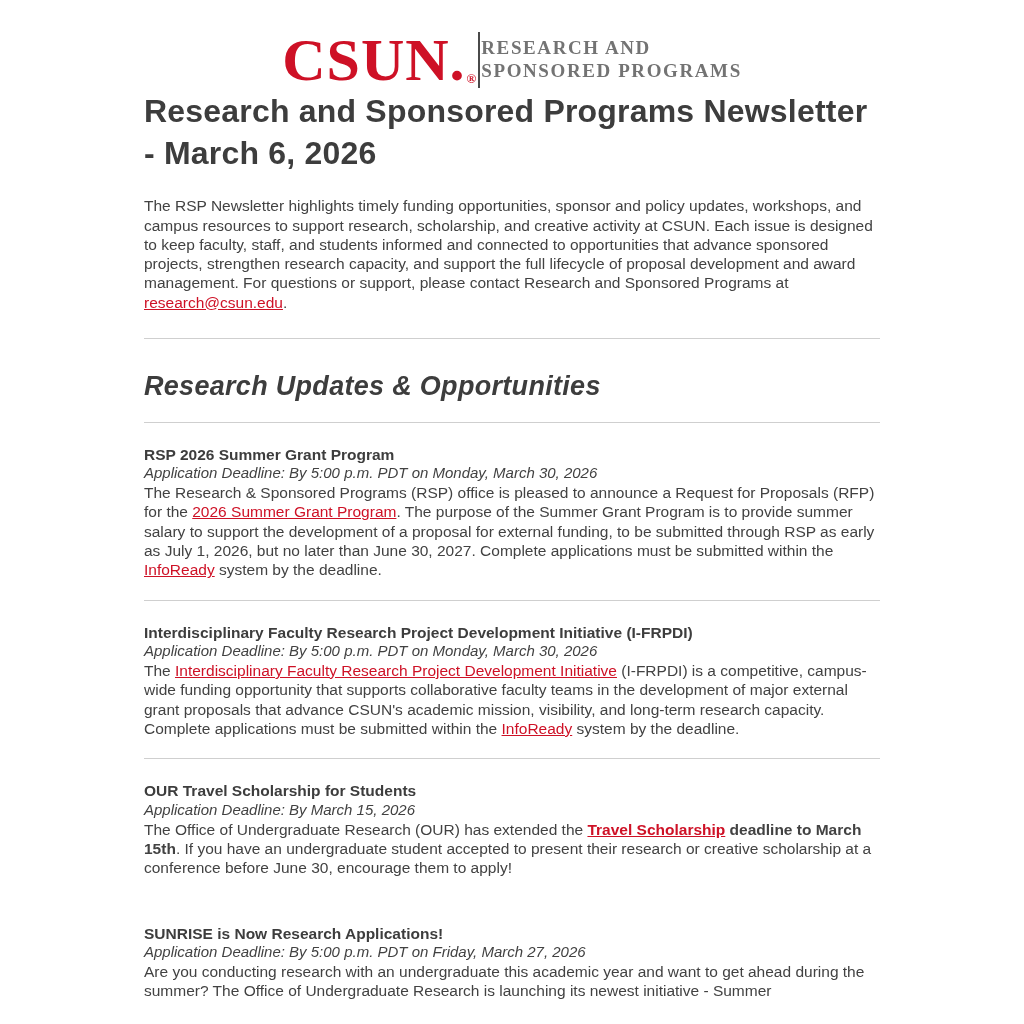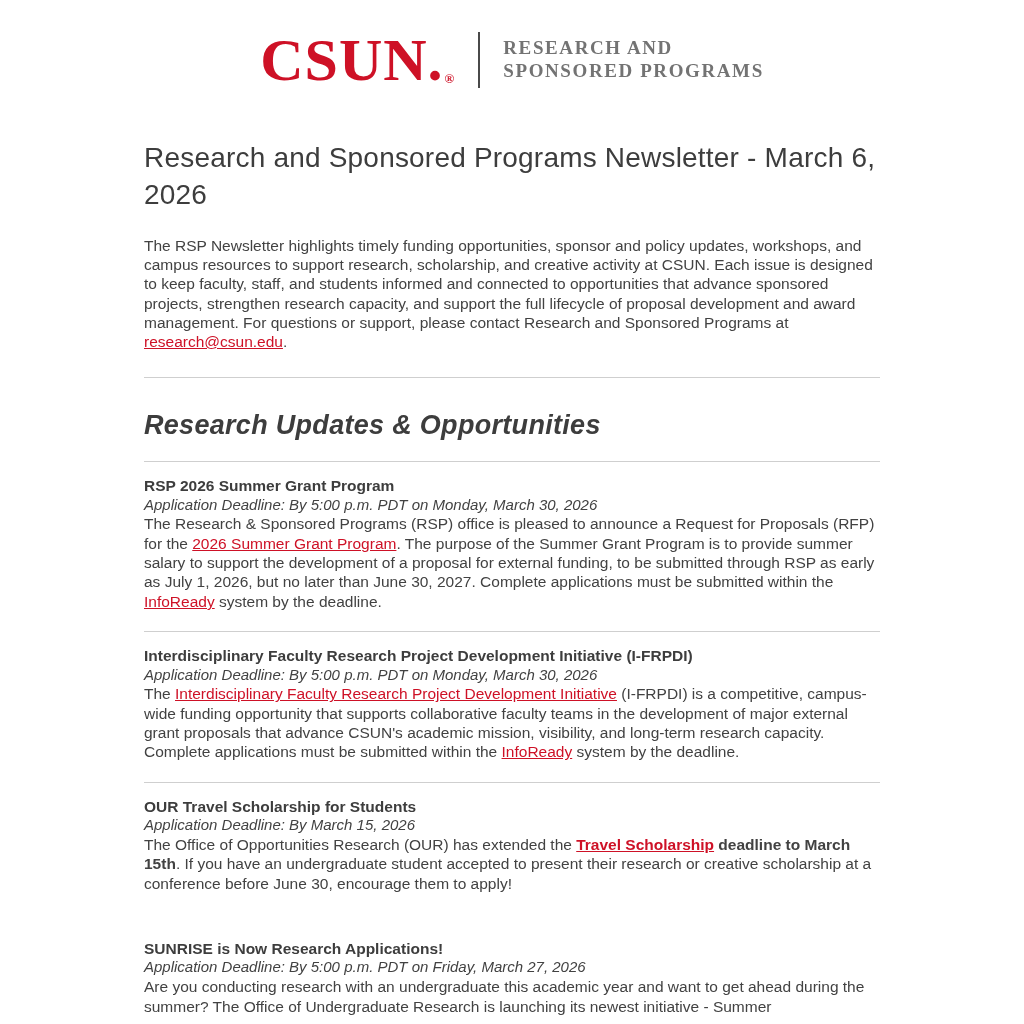--- a/index.html
+++ b/index.html
@@ -16,21 +16,21 @@
     width: 736px;
     margin: 0 auto;
     padding-top: 30px;
   }
 
   
   .masthead {
     display: flex;
     align-items: center;
     justify-content: center;
-    gap: 23px;
+    gap: 1px;
   }
   .logo {
     font-family: "Liberation Serif", serif;
     font-weight: bold;
     color: #ce1126;
     font-size: 60px;
     line-height: 1;
     letter-spacing: 1px;
     white-space: nowrap;
     display: flex;
@@ -53,23 +53,22 @@
     font-weight: bold;
     color: #737373;
     font-size: 19px;
     letter-spacing: 1.6px;
     line-height: 1.2;
     white-space: nowrap;
   }
 
   
   .page-title {
-    margin-top: 50px;
-    font-size: 28px;
-    font-weight: normal;
+    font-size: 32px;
+    font-weight: bold;
     color: #3d3d3d;
     line-height: 1.32;
     letter-spacing: 0.2px;
   }
   .intro {
     margin-top: 22px;
     font-size: 15.5px;
     line-height: 1.24;
   }
   a.link {
@@ -94,21 +93,21 @@
     margin-top: 32px;
     text-align: left;
     font-size: 27px;
     font-weight: bold;
     font-style: italic;
     color: #3d3d3d;
     letter-spacing: 0.3px;
   }
 
   
-  article { margin-top: 14px; }
+  article { margin-top: 22px; }
   article.gap-top { margin-top: 46px; }
   .article-heading {
     font-size: 15.5px;
     font-weight: bold;
     color: #3d3d3d;
     line-height: 1.25;
   }
   .deadline {
     font-style: italic;
     font-size: 15px;
@@ -158,21 +157,21 @@
     <h3 class="article-heading">Interdisciplinary Faculty Research Project Development Initiative (I-FRPDI)</h3>
     <p class="deadline">Application Deadline: By 5:00 p.m. PDT on Monday, March 30, 2026</p>
     <p class="body-text"><span>The </span><a class="link" href="#">Interdisciplinary Faculty Research Project Development Initiative</a><span> (I-FRPDI) is a competitive, campus-wide funding opportunity that supports collaborative faculty teams in the development of major external grant proposals that advance CSUN's academic mission, visibility, and long-term research capacity. Complete applications must be submitted within the </span><a class="link" href="#">InfoReady</a><span> system by the deadline.</span></p>
   </article>
 
   <hr class="rule rule-article">
 
   <article>
     <h3 class="article-heading">OUR Travel Scholarship for Students</h3>
     <p class="deadline">Application Deadline: By March 15, 2026</p>
-    <p class="body-text"><span>The Office of Opportunities Research (OUR) has extended the </span><a class="link bold" href="#">Travel Scholarship</a><span class="bold"> deadline to March 15th</span><span>. If you have an undergraduate student accepted to present their research or creative scholarship at a conference before June 30, encourage them to apply!</span></p>
+    <p class="body-text"><span>The Office of Undergraduate Research (OUR) has extended the </span><a class="link bold" href="#">Travel Scholarship</a><span class="bold"> deadline to March 15th</span><span>. If you have an undergraduate student accepted to present their research or creative scholarship at a conference before June 30, encourage them to apply!</span></p>
   </article>
 
   <article class="gap-top">
     <h3 class="article-heading">SUNRISE is Now Research Applications!</h3>
     <p class="deadline">Application Deadline: By 5:00 p.m. PDT on Friday, March 27, 2026</p>
     <p class="body-text"><span>Are you conducting research with an undergraduate this academic year and want to get ahead during the summer? The Office of Undergraduate Research is launching its newest initiative - Summer</span></p>
   </article>
 
 </div>
 

